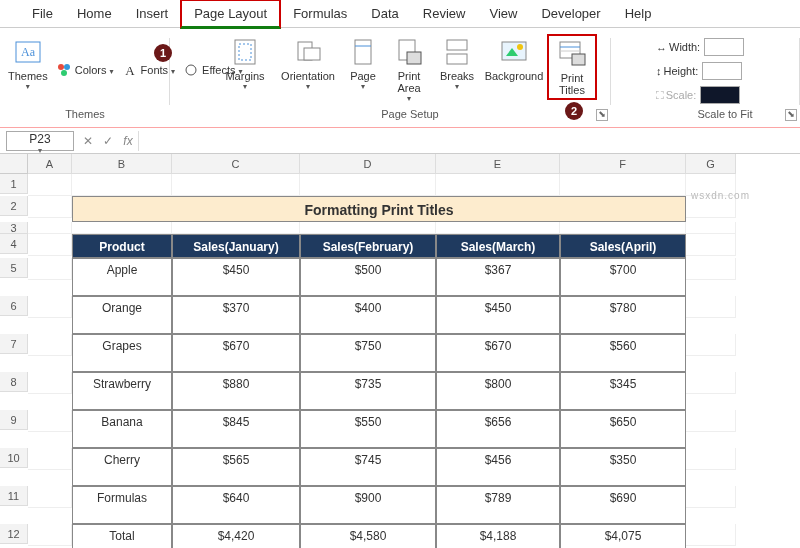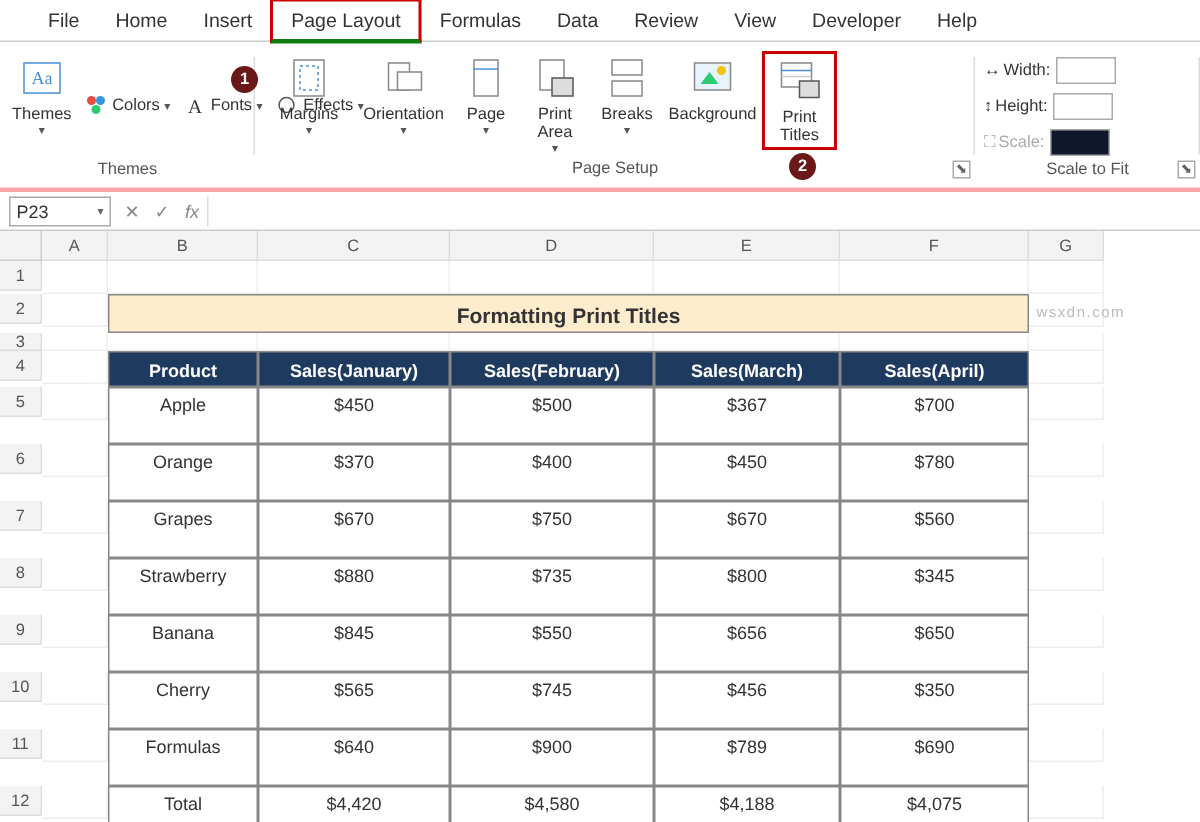--- a/index.html
+++ b/index.html
@@ -5,21 +5,21 @@
     * { box-sizing: border-box; margin: 0; padding: 0; }
     body { font-family: "Segoe UI", Tahoma, sans-serif; font-size: 12px; background: #fff; color: #333; width: 800px; }
     
     
     .menu-tabs { display: flex; align-items: center; border-bottom: 1px solid #ccc; height: 28px; padding-left: 20px; }
     .menu-tab { padding: 5px 12px; cursor: pointer; font-size: 13px; white-space: nowrap; }
     .menu-tab.active { border: 2px solid #c00; border-bottom: 3px solid #107c10; font-weight: 500; }
     .file-tab { color: #333; }
     
     
-    .ribbon { display: flex; border-bottom: 3px solid #fca5a5; height: 100px; padding: 4px 0; background: #fff; }
+    .ribbon { display: flex; border-bottom: 1px solid #fca5a5; height: 100px; padding: 4px 0; background: #fff; gap: 39px; }
     .ribbon-group { display: flex; flex-direction: column; justify-content: space-between; position: relative; padding: 2px 6px 0 6px; }
     .ribbon-group::after { content: ""; position: absolute; right: 0; top: 6px; bottom: 18px; width: 1px; background: #ddd; }
     .ribbon-group-label { text-align: center; font-size: 11px; color: #555; height: 16px; line-height: 14px; }
     .ribbon-body { display: flex; align-items: flex-start; flex: 1; }
     
     
     .big-btn { display: flex; flex-direction: column; align-items: center; justify-content: flex-start; width: 60px; padding: 2px 2px; cursor: pointer; font-size: 11px; text-align: center; position: relative; }
     .big-btn .ic { width: 32px; height: 32px; margin-bottom: 2px; }
     .big-btn .drop::after { content: "▾"; font-size: 8px; display: block; color: #555; }
     
@@ -36,42 +36,42 @@
     .scale-input.disabled { color: #aaa; background: #0f172a; }
     
     .launcher { position: absolute; right: 3px; bottom: 2px; font-size: 9px; color: #666; cursor: pointer; width: 12px; height: 12px; border: 1px solid #aaa; text-align: center; line-height: 9px; }
     
     
     .red-box { border: 2px solid #c00 !important; }
     .badge { position: absolute; width: 18px; height: 18px; border-radius: 50%; background: #6b1818; color: #fff; font-size: 11px; font-weight: bold; display: flex; align-items: center; justify-content: center; z-index: 10; }
     
     
     .formula-area { display: flex; align-items: center; height: 26px; border-bottom: 1px solid #ccc; }
-    .name-box { width: 68px; border: 1px solid #aaa; height: 20px; margin: 0 4px 0 6px; padding: 0 4px; font-size: 12px; display: flex; align-items: center; justify-content: space-between; }
+    .name-box { width: 68px; border: 1px solid #aaa; height: 20px; margin: 0 4px 0 6px; padding: 0 4px; font-size: 12px; display: flex; align-items: center; justify-content: space-between; flex-direction: column; }
     .name-box .drop { font-size: 8px; color: #666; }
     .fb-btn { width: 20px; text-align: center; color: #888; font-size: 12px; }
     .fx { font-style: italic; }
     .formula-input { flex: 1; border: none; border-left: 1px solid #ddd; height: 20px; padding: 0 6px; }
     
     
     .sheet { display: grid; grid-template-columns: 28px 44px 100px 128px 136px 124px 126px 50px; }
     .col-head, .row-head { background: #f3f3f3; border: 1px solid #ddd; border-top: none; border-left: none; text-align: center; font-size: 11px; color: #555; height: 20px; line-height: 20px; }
     .cell { border: 1px solid #eee; border-top: none; border-left: none; height: 22px; }
     .corner { background: #f3f3f3; border-right: 1px solid #ccc; border-bottom: 1px solid #ccc; }
     
     
     .title-row { grid-column: 2 / 8; background: #fdecce; text-align: center; font-weight: bold; font-size: 14px; color: #333; border: 1px solid #888; height: 26px; line-height: 26px; }
     .th { background: #1f3a5f; color: #fff; font-weight: bold; text-align: center; border: 1px solid #888; height: 24px; line-height: 24px; font-size: 12px; }
     .td { border: 1px solid #888; text-align: center; height: 38px; line-height: 22px; font-size: 12px; background: #fff; }
     .td.left { text-align: center; }
     
     
     svg { display: block; }
     
-    .watermark { position: absolute; right: 50px; top: 190px; color: #bbb; font-size: 10px; letter-spacing: 1px; margin-top: 13px; }
+    .watermark { position: absolute; right: 50px; top: 190px; color: #bbb; font-size: 10px; letter-spacing: 1px; }
   </style>
 </head>
 <body>
 
 <div class="menu-tabs">
   <div class="menu-tab file-tab">File</div>
   <div class="menu-tab">Home</div>
   <div class="menu-tab">Insert</div>
   <div class="menu-tab active">Page Layout</div>
   <div class="menu-tab">Formulas</div>

